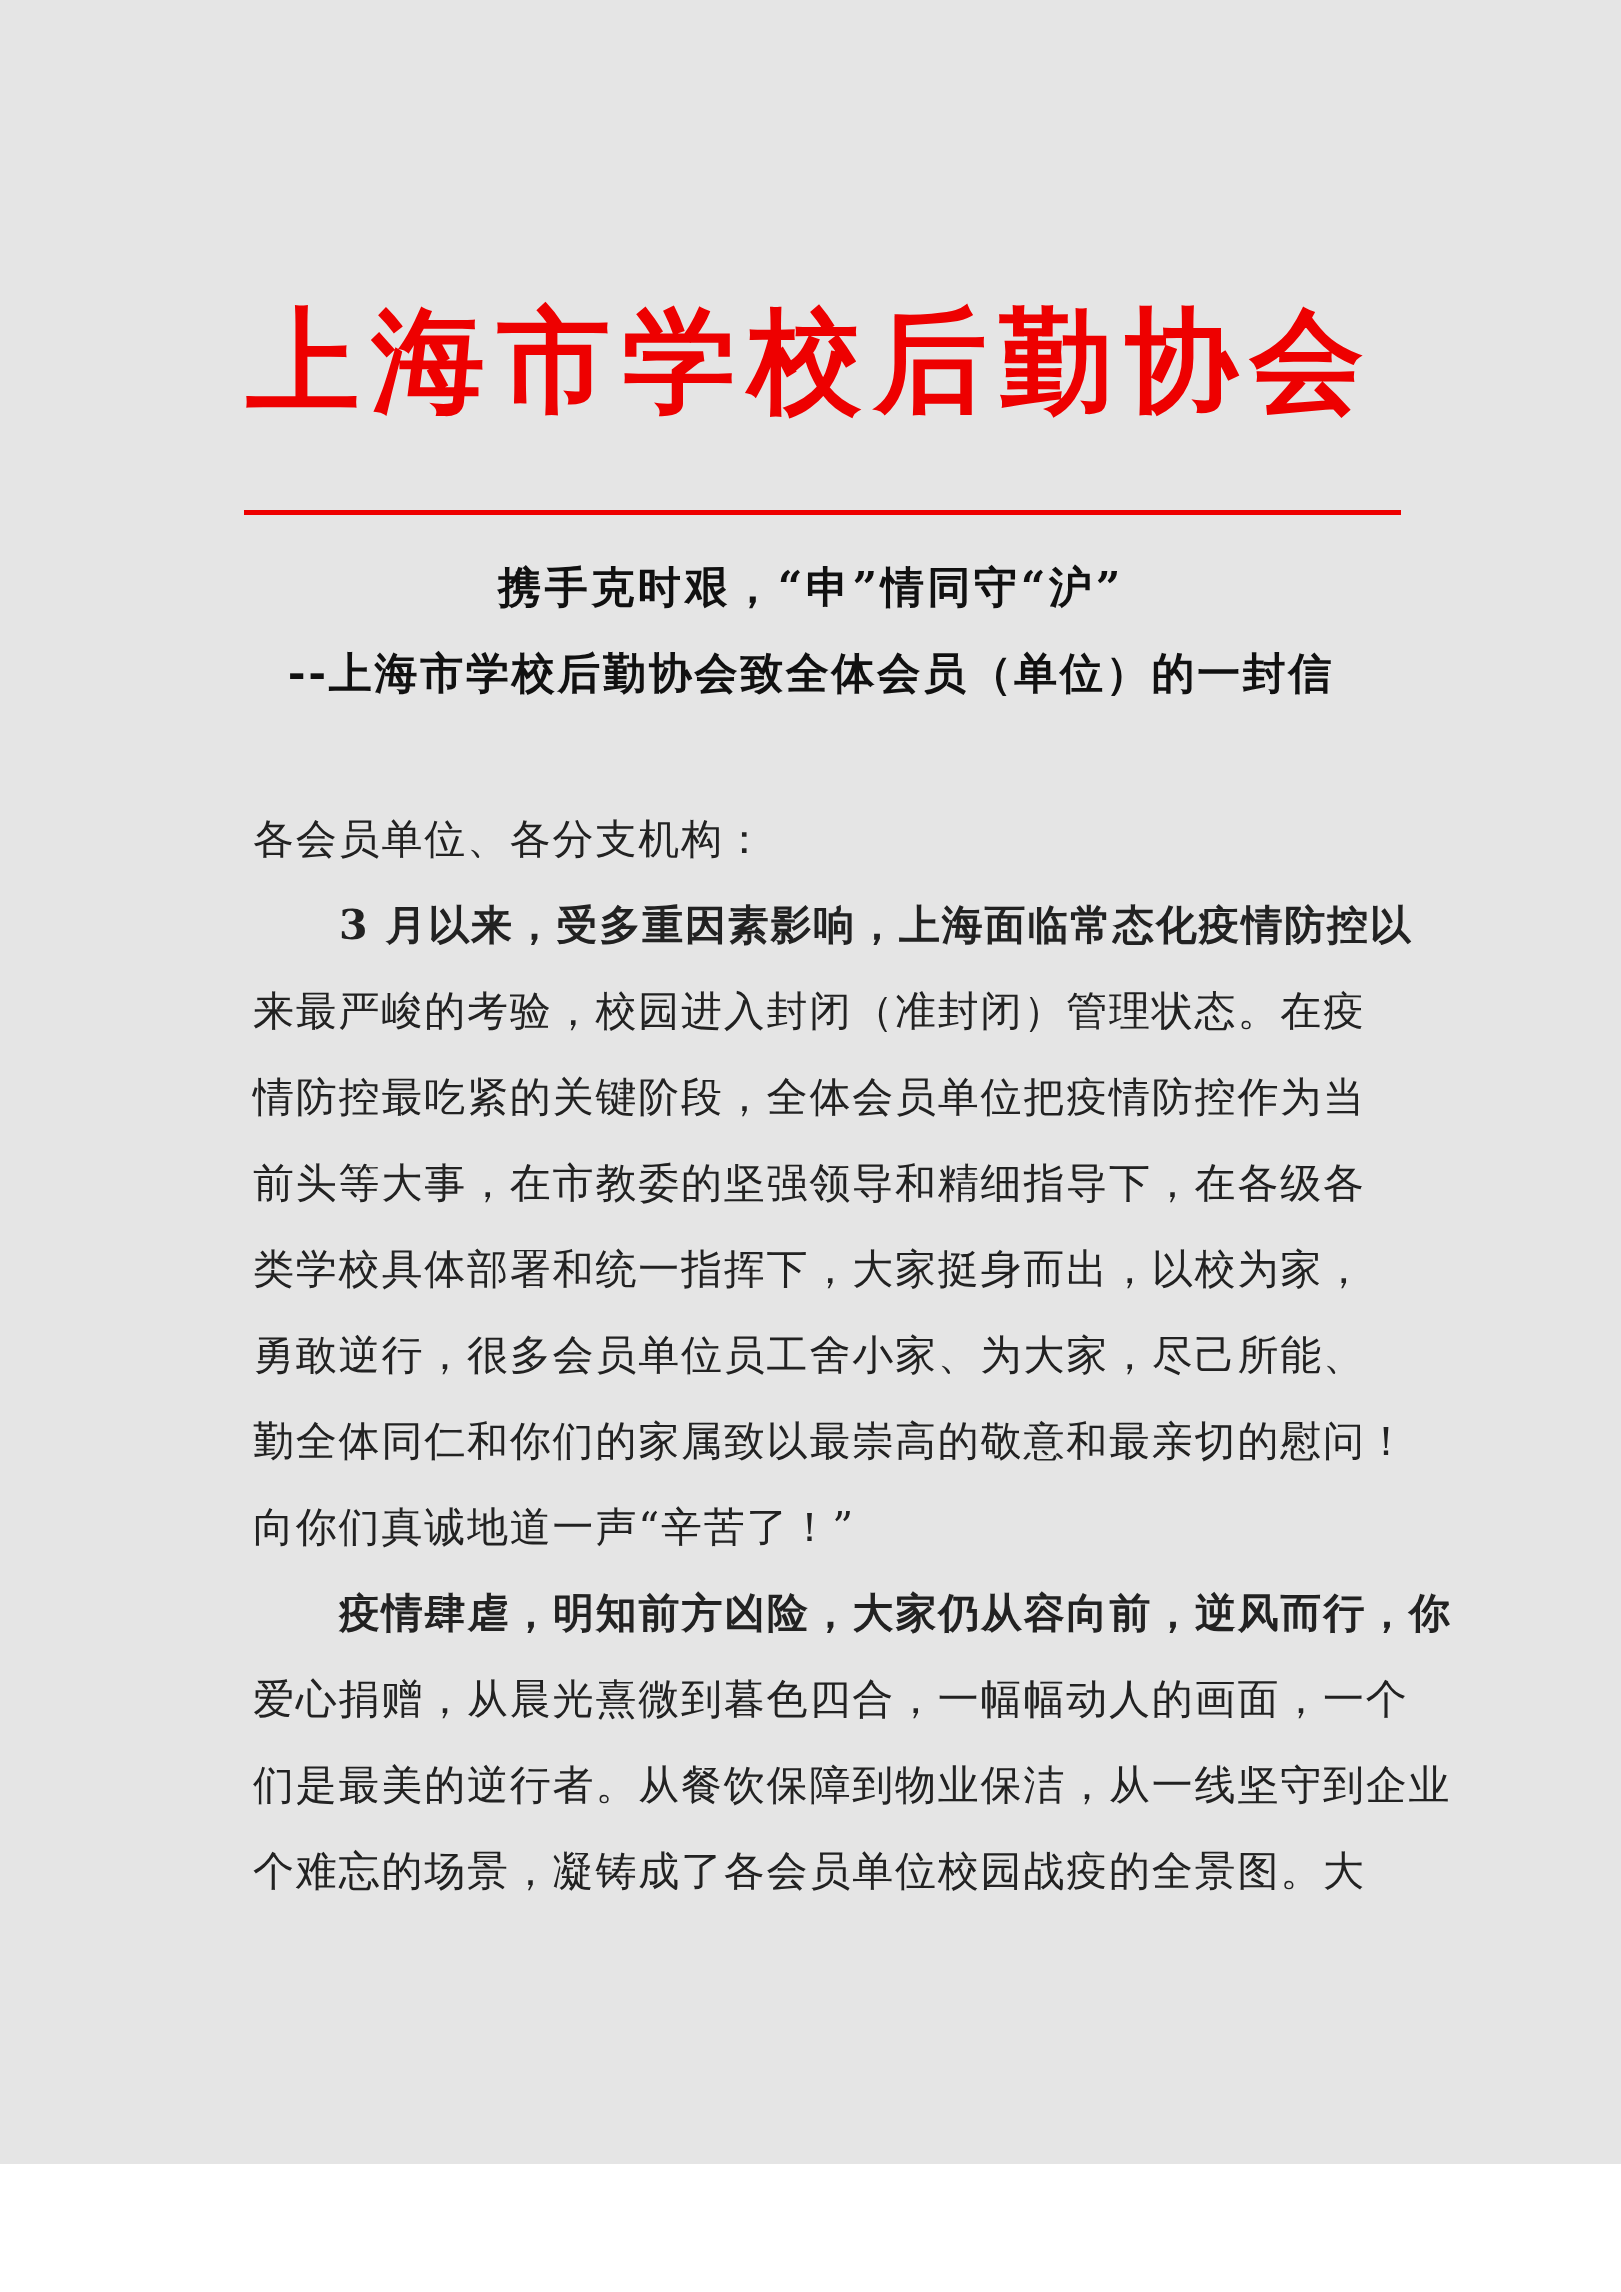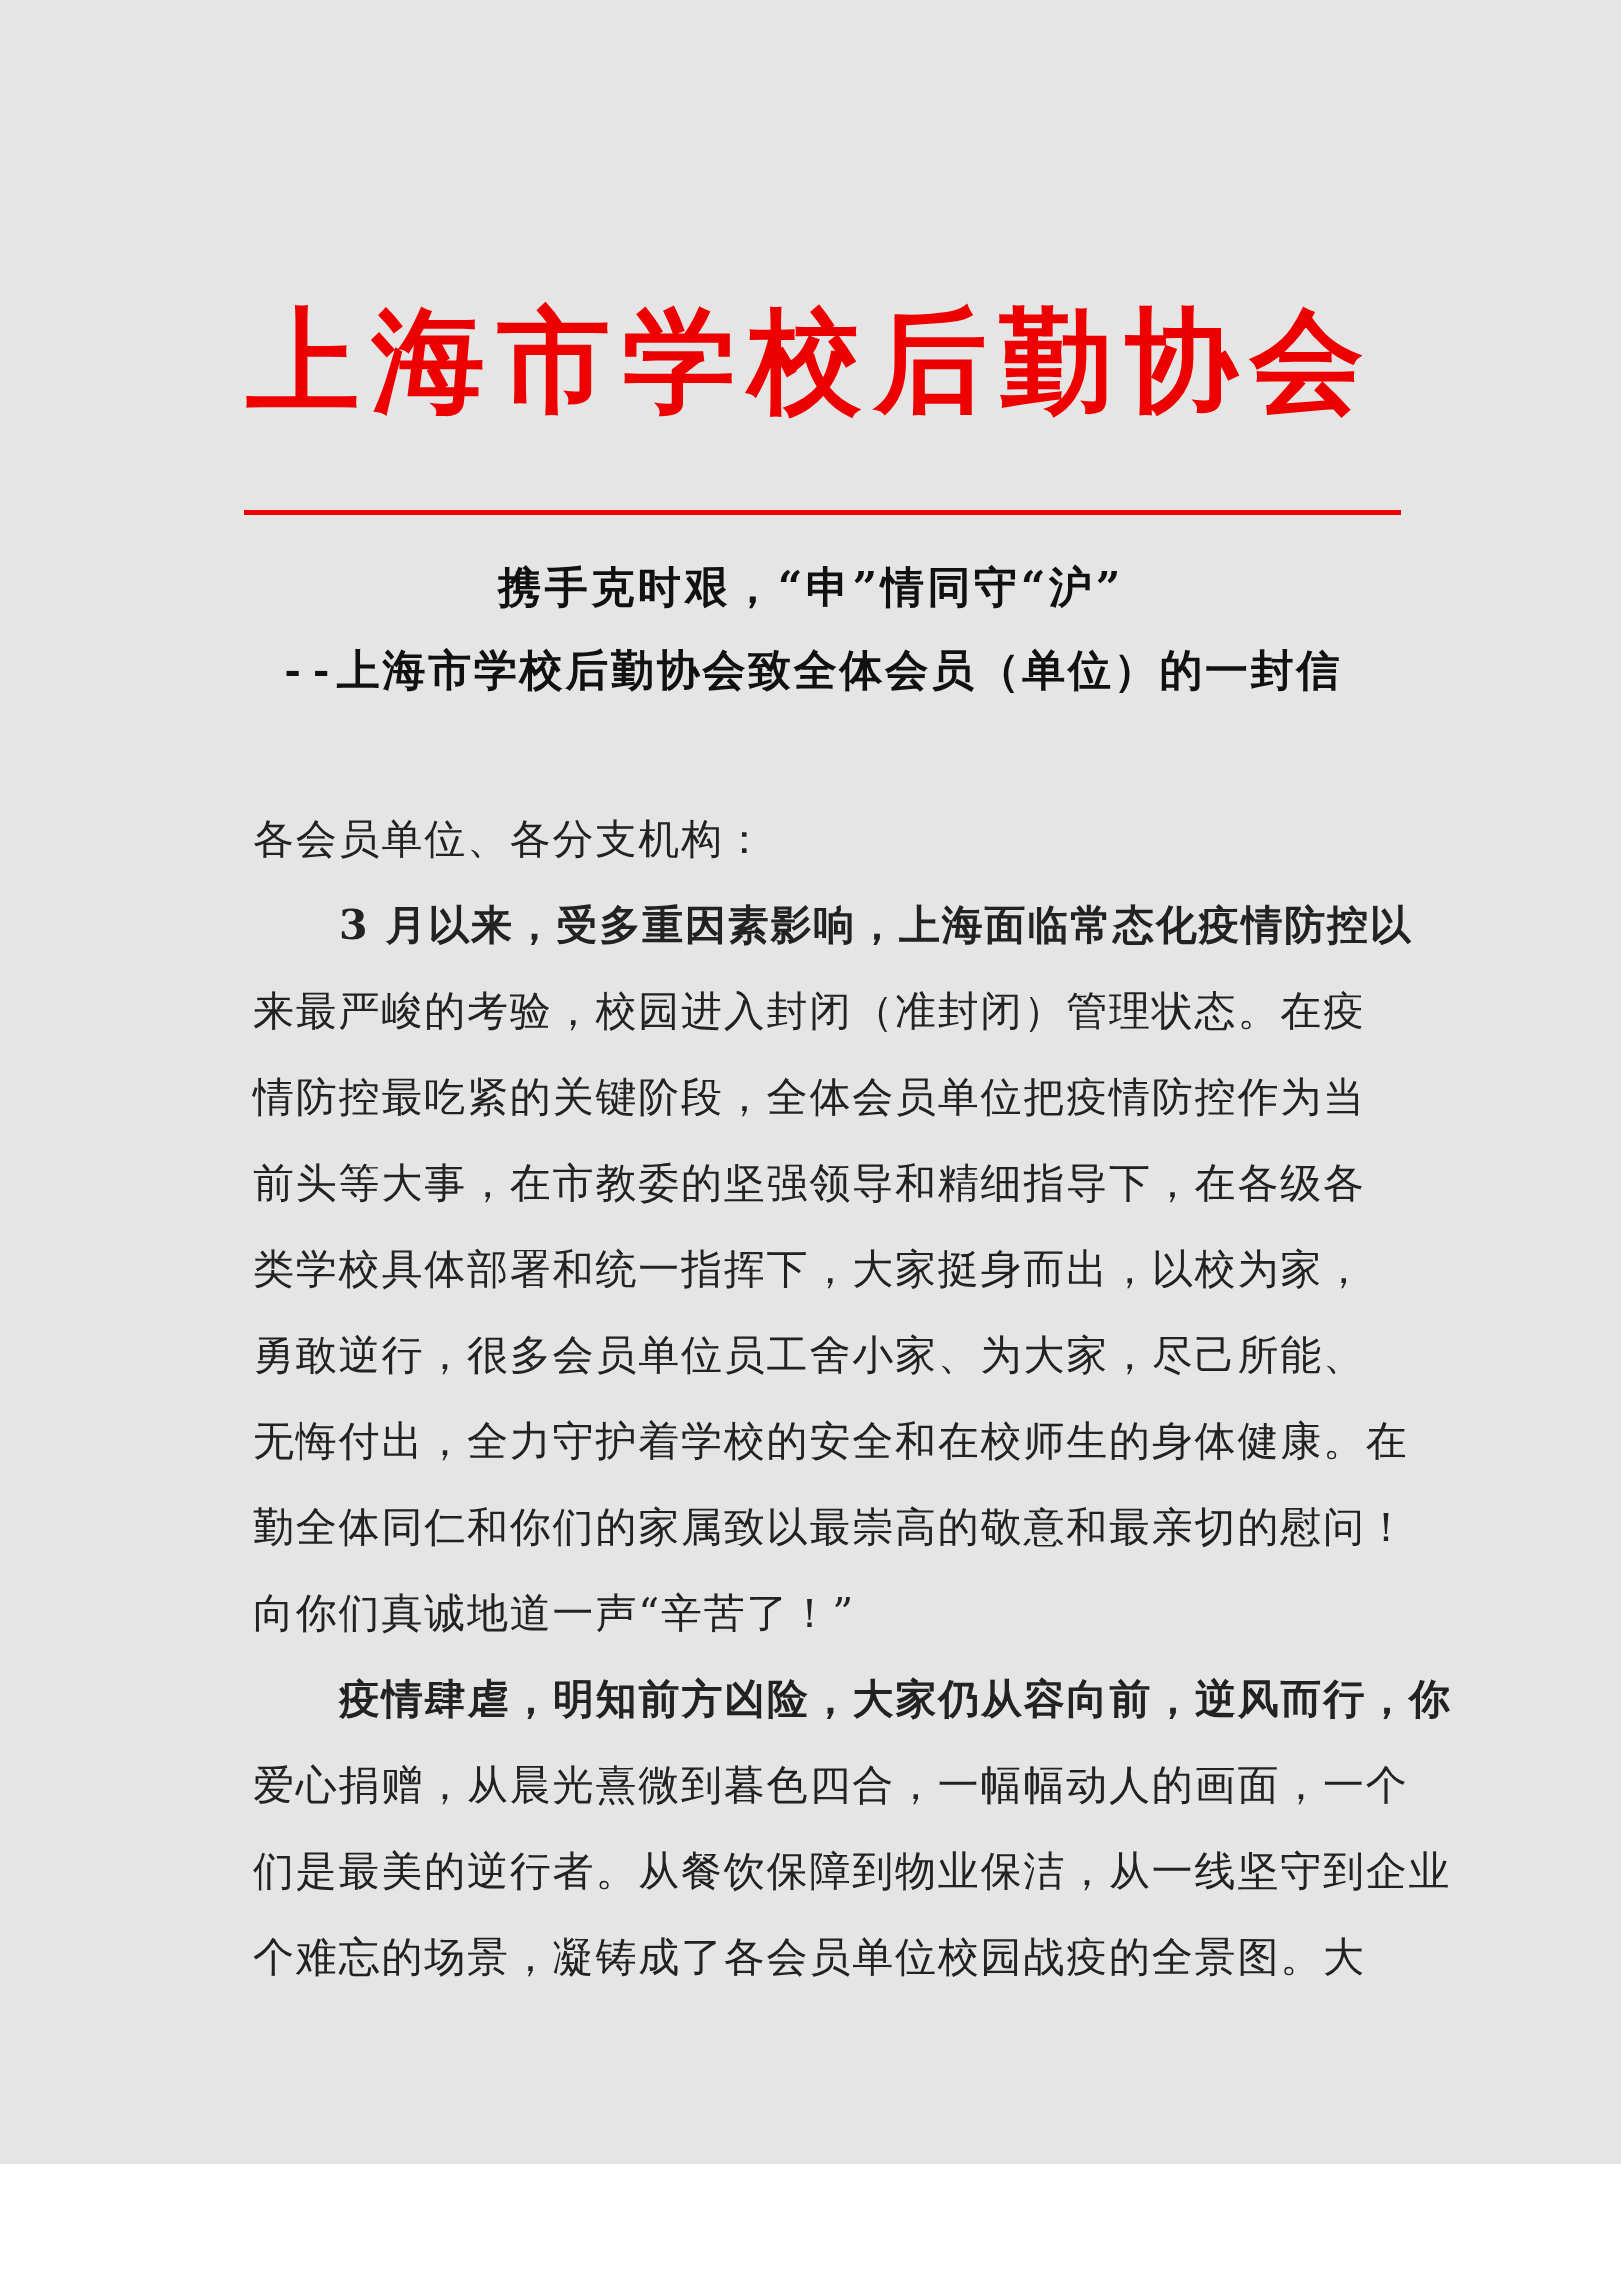--- a/index.html
+++ b/index.html
@@ -56,21 +56,20 @@
     top: 650px;
     left: 0;
     width: 100%;
     text-align: center;
     font-size: 43px;
     line-height: 1.1;
     font-weight: 700;
     letter-spacing: 2.7px;
     color: #111111;
     white-space: nowrap;
-    font-family: Liberation Mono, monospace;
   }
 
   .body-text {
     position: absolute;
     top: 796px;
     left: 253px;
     width: 1119px;
     font-size: 41px;
     line-height: 86px;
     letter-spacing: 1.8px;
@@ -101,21 +100,20 @@
   <div class="heading-line-2">--上海市学校后勤协会致全体会员（单位）的一封信</div>
 
   <div class="body-text" id="body-lines">
       <div class="body-line">各会员单位、各分支机构：</div>
       <div class="body-line indent">3 月以来，受多重因素影响，上海面临常态化疫情防控以</div>
       <div class="body-line">来最严峻的考验，校园进入封闭（准封闭）管理状态。在疫</div>
       <div class="body-line">情防控最吃紧的关键阶段，全体会员单位把疫情防控作为当</div>
       <div class="body-line">前头等大事，在市教委的坚强领导和精细指导下，在各级各</div>
       <div class="body-line">类学校具体部署和统一指挥下，大家挺身而出，以校为家，</div>
       <div class="body-line">勇敢逆行，很多会员单位员工舍小家、为大家，尽己所能、</div>
-      <div class="body-line">无悔付出，全力守护着学校的安全和在校师生的身体健康。在</div>
       <div class="body-line">勤全体同仁和你们的家属致以最崇高的敬意和最亲切的慰问！</div>
       <div class="body-line">向你们真诚地道一声“辛苦了！”</div>
       <div class="body-line indent">疫情肆虐，明知前方凶险，大家仍从容向前，逆风而行，你</div>
       <div class="body-line">爱心捐赠，从晨光熹微到暮色四合，一幅幅动人的画面，一个</div>
       <div class="body-line">们是最美的逆行者。从餐饮保障到物业保洁，从一线坚守到企业</div>
       <div class="body-line">个难忘的场景，凝铸成了各会员单位校园战疫的全景图。大</div>
     </div>
 
 </div>
 

